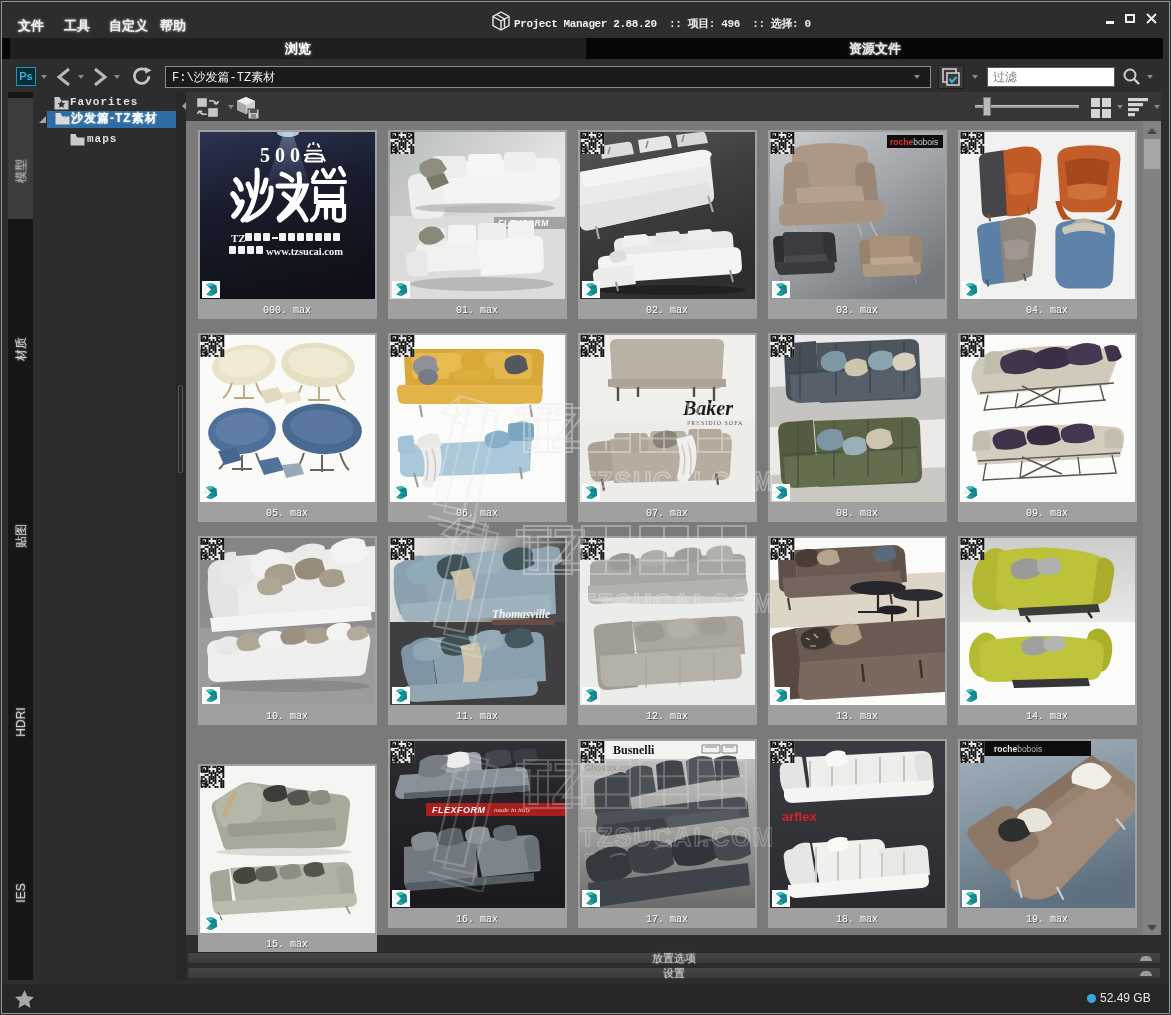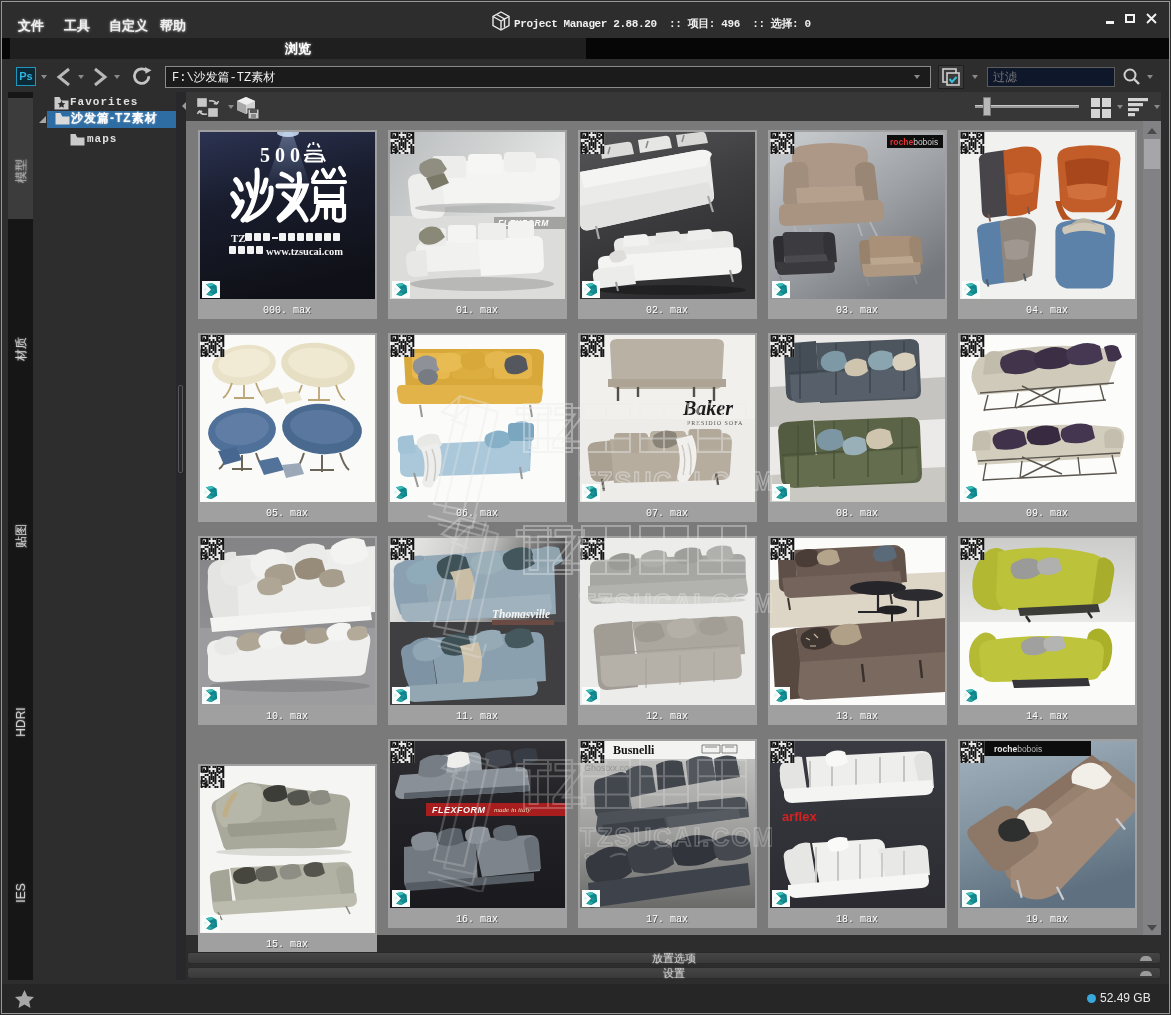--- a/index.html
+++ b/index.html
@@ -5,28 +5,28 @@
 *{box-sizing:border-box;}
 body{font-family:"Liberation Sans",sans-serif;}
 #win{position:relative;width:1171px;height:1015px;background:#2d2d2e;overflow:hidden;}
 #frame{position:absolute;left:1px;top:1px;right:1px;bottom:1px;border:1px solid #97979c;pointer-events:none;z-index:90;}
 .abs{position:absolute;}
 
 #menubar{position:absolute;left:2px;top:2px;width:1167px;height:36px;background:#2d2d2e;color:#efefef;font-size:13px;font-weight:bold;}
 .mi{text-shadow:0 0 2.5px rgba(240,240,240,0.9);}
 .mi{position:absolute;top:15px;}
 #title{position:absolute;top:14px;left:512px;color:#efefef;font-family:"Liberation Mono",monospace;font-size:11px;font-weight:bold;letter-spacing:-0.4px;}
-#tabrow{position:absolute;left:2px;top:38px;width:1167px;height:21px;background:#060606;}
+#tabrow{position:absolute;left:2px;top:38px;width:932px;height:21px;background:#060606;}
 #tab1{position:absolute;left:8px;top:0;width:576px;height:21px;background:#1f1f1f;color:#fff;font-size:13px;font-weight:bold;text-align:center;line-height:21px;text-shadow:0 0 2.5px rgba(240,240,240,0.9);}
 #tab2{position:absolute;left:585px;top:0;width:576px;height:21px;background:#070707;color:#e8e8e8;font-size:13px;font-weight:bold;text-align:center;line-height:21px;text-shadow:0 0 2.5px rgba(232,232,232,0.9);}
 #addrrow{position:absolute;left:2px;top:59px;width:1167px;height:33px;background:#2d2d2e;}
 #psbtn{position:absolute;left:14px;top:8px;width:20px;height:19px;background:#0c2a35;border:1px solid #1e97c0;color:#2fb4e0;font-size:11px;font-weight:bold;text-align:center;line-height:17px;}
 .caret{position:absolute;width:0;height:0;border-left:3px solid transparent;border-right:3px solid transparent;border-top:4px solid #8a8a8a;}
 #addr{position:absolute;left:163px;top:7px;width:766px;height:22px;background:#1b1b1b;border:1px solid #8a8a8a;color:#efefef;font-family:"Liberation Mono",monospace;font-size:12px;line-height:20px;padding-left:6px;}
-#filter{position:absolute;left:985px;top:8px;width:128px;height:20px;background:#0f172a;border:1px solid #5a5a5a;color:#787878;font-size:12px;line-height:18px;padding-left:5px;}
+#filter{position:absolute;left:985px;top:8px;width:128px;height:20px;background:#ffffff;border:1px solid #5a5a5a;color:#787878;font-size:12px;line-height:18px;padding-left:5px;}
 
 #strip{position:absolute;left:8px;top:92px;width:25px;height:888px;background:#161617;}
 #striptop{position:absolute;left:0;top:6px;width:25px;height:121px;background:#3c3c3d;}
 .vt{position:absolute;height:16px;line-height:16px;color:#d0d0d0;font-family:"Liberation Sans",sans-serif;font-size:12px;white-space:nowrap;transform:rotate(-90deg);transform-origin:center;text-align:center;text-shadow:0 0 2px rgba(200,200,200,0.8);}
 
 #tree{position:absolute;left:33px;top:92px;width:143px;height:888px;background:#2d2d2e;color:#e0e0e0;font-family:"Liberation Mono",monospace;font-size:12px;}
 #gutter{position:absolute;left:176px;top:92px;width:10px;height:888px;background:#28282a;}
 #treethumb{position:absolute;left:178px;top:385px;width:5px;height:88px;border:1px solid #55555a;border-radius:2px;}
 #collapsearrow{position:absolute;left:182px;top:101px;width:0;height:0;border-top:5px solid transparent;border-bottom:5px solid transparent;border-right:5px solid #9a9aa0;}
 .trow{position:absolute;height:17px;line-height:17px;white-space:nowrap;font-size:11px;font-weight:bold;letter-spacing:1px;}
@@ -66,20 +66,21 @@
   <span id="title">Project Manager 2.88.20&nbsp; :: <span style="font-family:Liberation Mono, monospace">项目</span>: 496&nbsp; :: <span style="font-family:'Liberation Sans',sans-serif">选择</span>: 0</span>
   <div class="abs" style="left:1104px;top:19px;width:8px;height:2.5px;background:#f2f2f2"></div>
   <div class="abs" style="left:1123px;top:12px;width:10px;height:9px;border:2px solid #f2f2f2"></div>
   <svg class="abs" style="left:1144px;top:11px" width="11" height="11" viewBox="0 0 11 11">
         <path d="M1 1 L10 10 M10 1 L1 10" stroke="#f2f2f2" stroke-width="1.9"></path>
       </svg>
 </div>
 
 <div id="tabrow">
       <div id="tab1">浏览</div>
+      <div id="tab2">资源文件</div>
     </div>
 
 <div id="addrrow">
   <div id="psbtn">Ps</div>
   <div class="caret" style="left:39px;top:16px"></div>
   <svg class="abs" style="left:52px;top:8px" width="20" height="20" viewBox="0 0 20 20">
         <path d="M15 2 L5 10 L15 18" stroke="#b8b8b8" stroke-width="3" fill="none"></path>
       </svg>
   <div class="caret" style="left:76px;top:16px"></div>
   <svg class="abs" style="left:88px;top:8px" width="20" height="20" viewBox="0 0 20 20">

